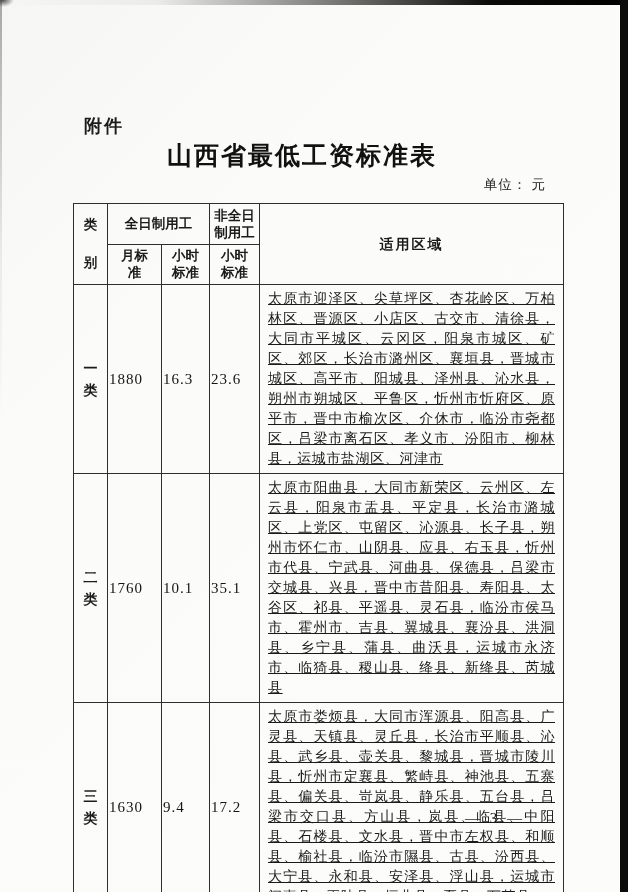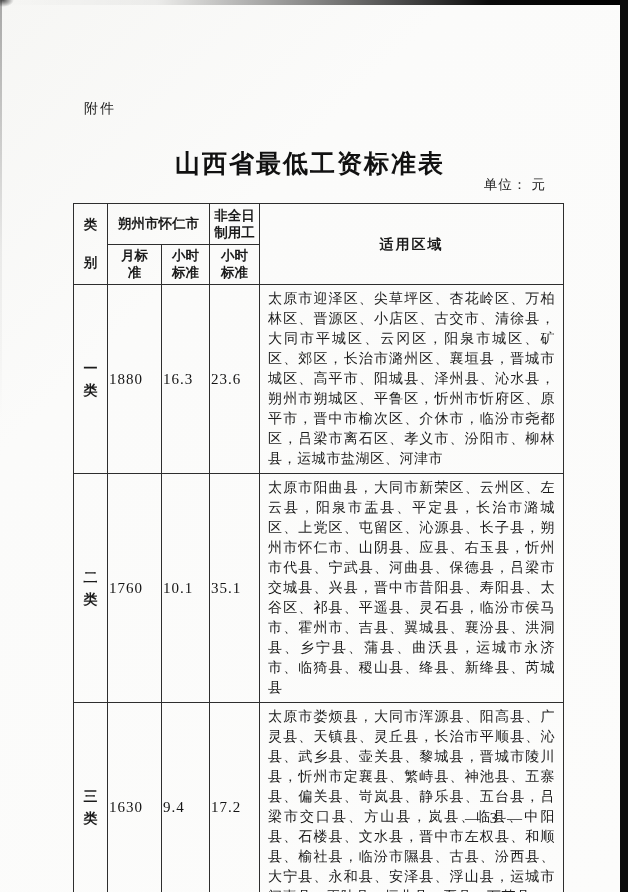--- a/index.html
+++ b/index.html
@@ -25,27 +25,27 @@
   }
   .artifact-left{
     position:absolute;top:0;left:0;width:2px;height:420px;
     background:linear-gradient(180deg, rgba(90,90,90,0.5), rgba(150,150,150,0.15) 60%, rgba(150,150,150,0));
   }
   .artifact-corner{
     position:absolute;top:0;left:0;width:14px;height:7px;
     background:radial-gradient(ellipse at 20% 0%, rgba(40,40,40,0.8), rgba(40,40,40,0) 70%);
   }
   .attachment{
-    position:absolute;left:84px;top:100px;
+    position:absolute;left:84px;top:114px;
     font-family:"Liberation Sans", sans-serif;
-    font-weight:400;font-size:14px;color:#1c1c1c;
+    font-weight:700;font-size:18px;color:#1c1c1c;
     letter-spacing:2px;
   }
   .title{
-    position:absolute;left:0;top:139px;width:604px;margin:8px;
+    position:absolute;left:0;top:139px;width:604px;margin:0;
     text-align:center;
     font-family:"Liberation Sans", sans-serif;
     font-weight:700;font-size:25px;color:#111;
     letter-spacing:2px;
   }
   .unit{
     position:absolute;top:176px;right:82px;
     font-size:13.5px;color:#222;letter-spacing:1px;
   }
   table.wage-table{
@@ -86,20 +86,21 @@
     font-size:15px;letter-spacing:1px;color:#141414;
   }
   td.region-cell{
     vertical-align:middle;
     text-align:justify;
     font-size:14px;
     line-height:20px;
     letter-spacing:0.6px;
     padding:4px 8px;
     color:#1a1a1a;
+    text-decoration:underline;
   }
   tr.row-1{height:158px;}
   tr.row-2{height:168px;}
   tr.row-3{height:176px;}
   .page-number{
     position:absolute;top:810px;left:440px;width:110px;
     text-align:center;
     font-size:15px;color:#1d1d1d;letter-spacing:3px;
   }
 </style>
@@ -124,21 +125,21 @@
       <col style="width:34px">
       <col style="width:54px">
       <col style="width:48px">
       <col style="width:50px">
       <col style="width:304px">
     </colgroup>
     <thead>
       <tr class="hrow1">
         <th rowspan="2" class="cat-head">类
 别</th>
-        <th colspan="2">朔州市怀仁市</th>
+        <th colspan="2">全日制用工</th>
         <th>非全日
 制用工</th>
         <th rowspan="2" class="region-head">适用区域</th>
       </tr>
       <tr class="hrow2">
         <th>月标
 准</th>
         <th>小时
 标准</th>
         <th>小时

